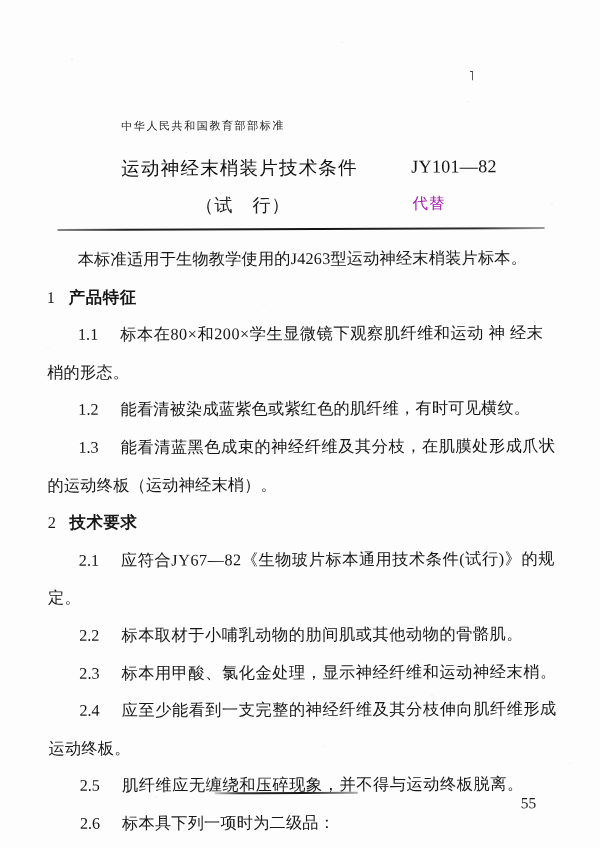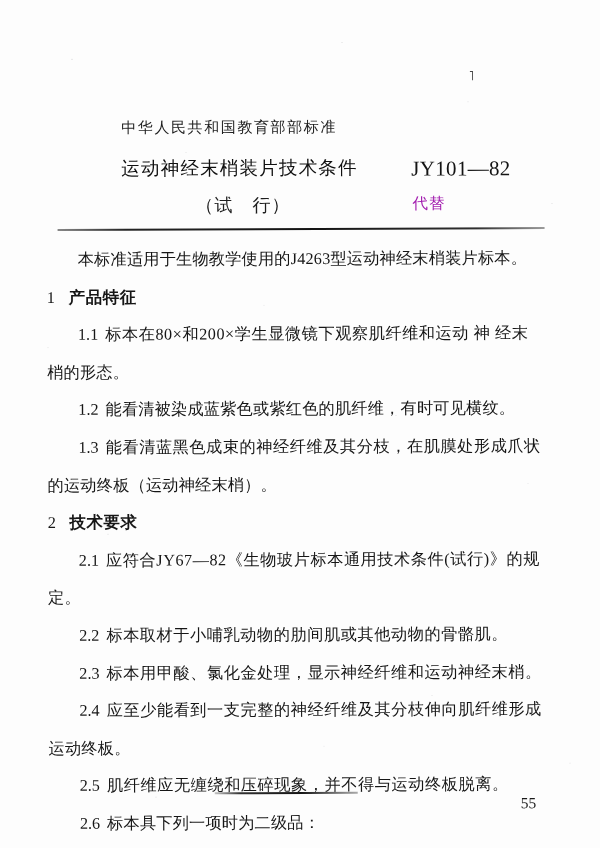--- a/index.html
+++ b/index.html
@@ -50,21 +50,21 @@
     inset: 0;
     transform: rotate(-0.22deg);
     transform-origin: 50% 40%;
   }
 
   
   .hdr-ministry {
     position: absolute;
     left: 122px;
     top: 118px;
-    font-size: 15px;
+    font-size: 11px;
     letter-spacing: 1.6px;
     color: #1d1d1d;
     white-space: nowrap;
   }
 
   .hdr-title {
     position: absolute;
     left: 122px;
     top: 155px;
     font-size: 18.5px;
@@ -72,21 +72,21 @@
     letter-spacing: 1.2px;
     color: #101010;
     white-space: nowrap;
     font-family: "DejaVu Sans", "Liberation Sans", sans-serif;
   }
 
   .hdr-stdno {
     position: absolute;
     left: 412px;
     top: 157px;
-    font-size: 21px;
+    font-size: 18px;
     letter-spacing: .3px;
     color: #141414;
     white-space: nowrap;
   }
 
   .hdr-trial {
     position: absolute;
     left: 196px;
     top: 193px;
     font-size: 18px;
@@ -147,21 +147,21 @@
     font-family: "DejaVu Sans", "Liberation Sans", sans-serif;
     font-size: 16.4px;
     letter-spacing: .6px;
   }
   .sec-head .num {
     font-family: "Liberation Serif", serif;
     font-weight: normal;
     margin-right: 13px;
   }
 
-  .clause-num { margin-right: 7px; letter-spacing: 0; }
+  .clause-num { margin-right: 22px; letter-spacing: 0; }
 
   
   .wide { letter-spacing: .55px; }
 
   
   .rule-foot {
     position: absolute;
     left: 213px;
     top: 792px;
     width: 143px;

